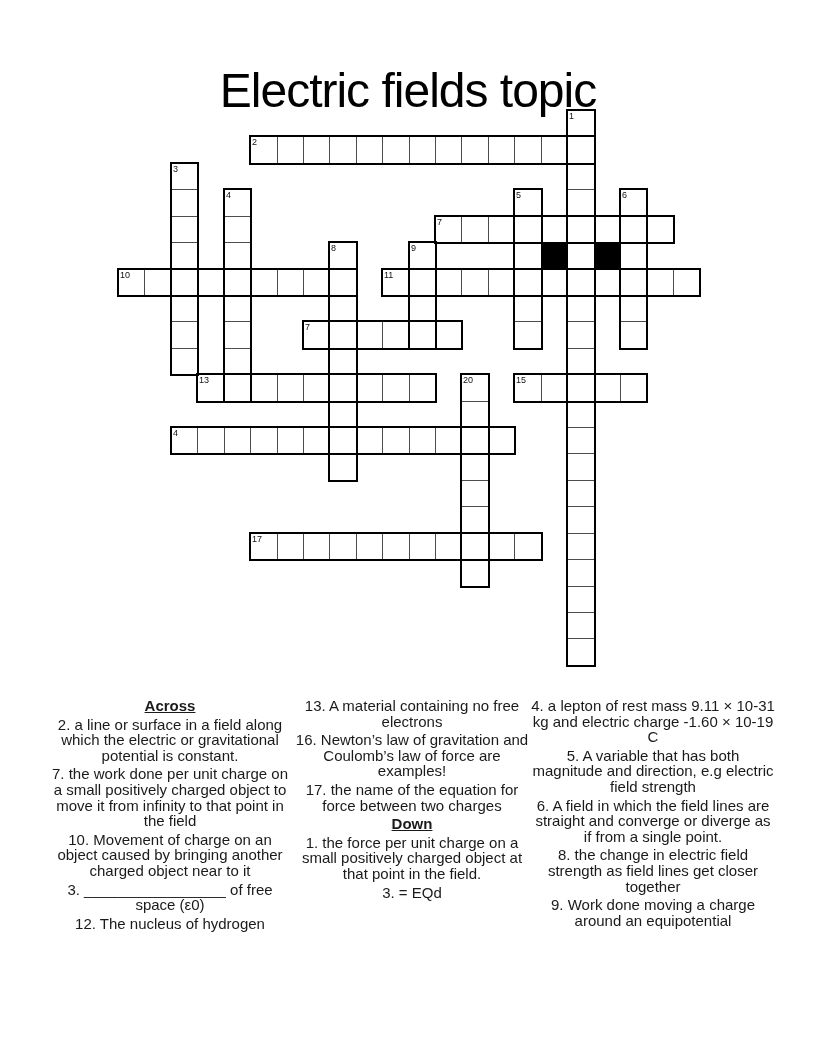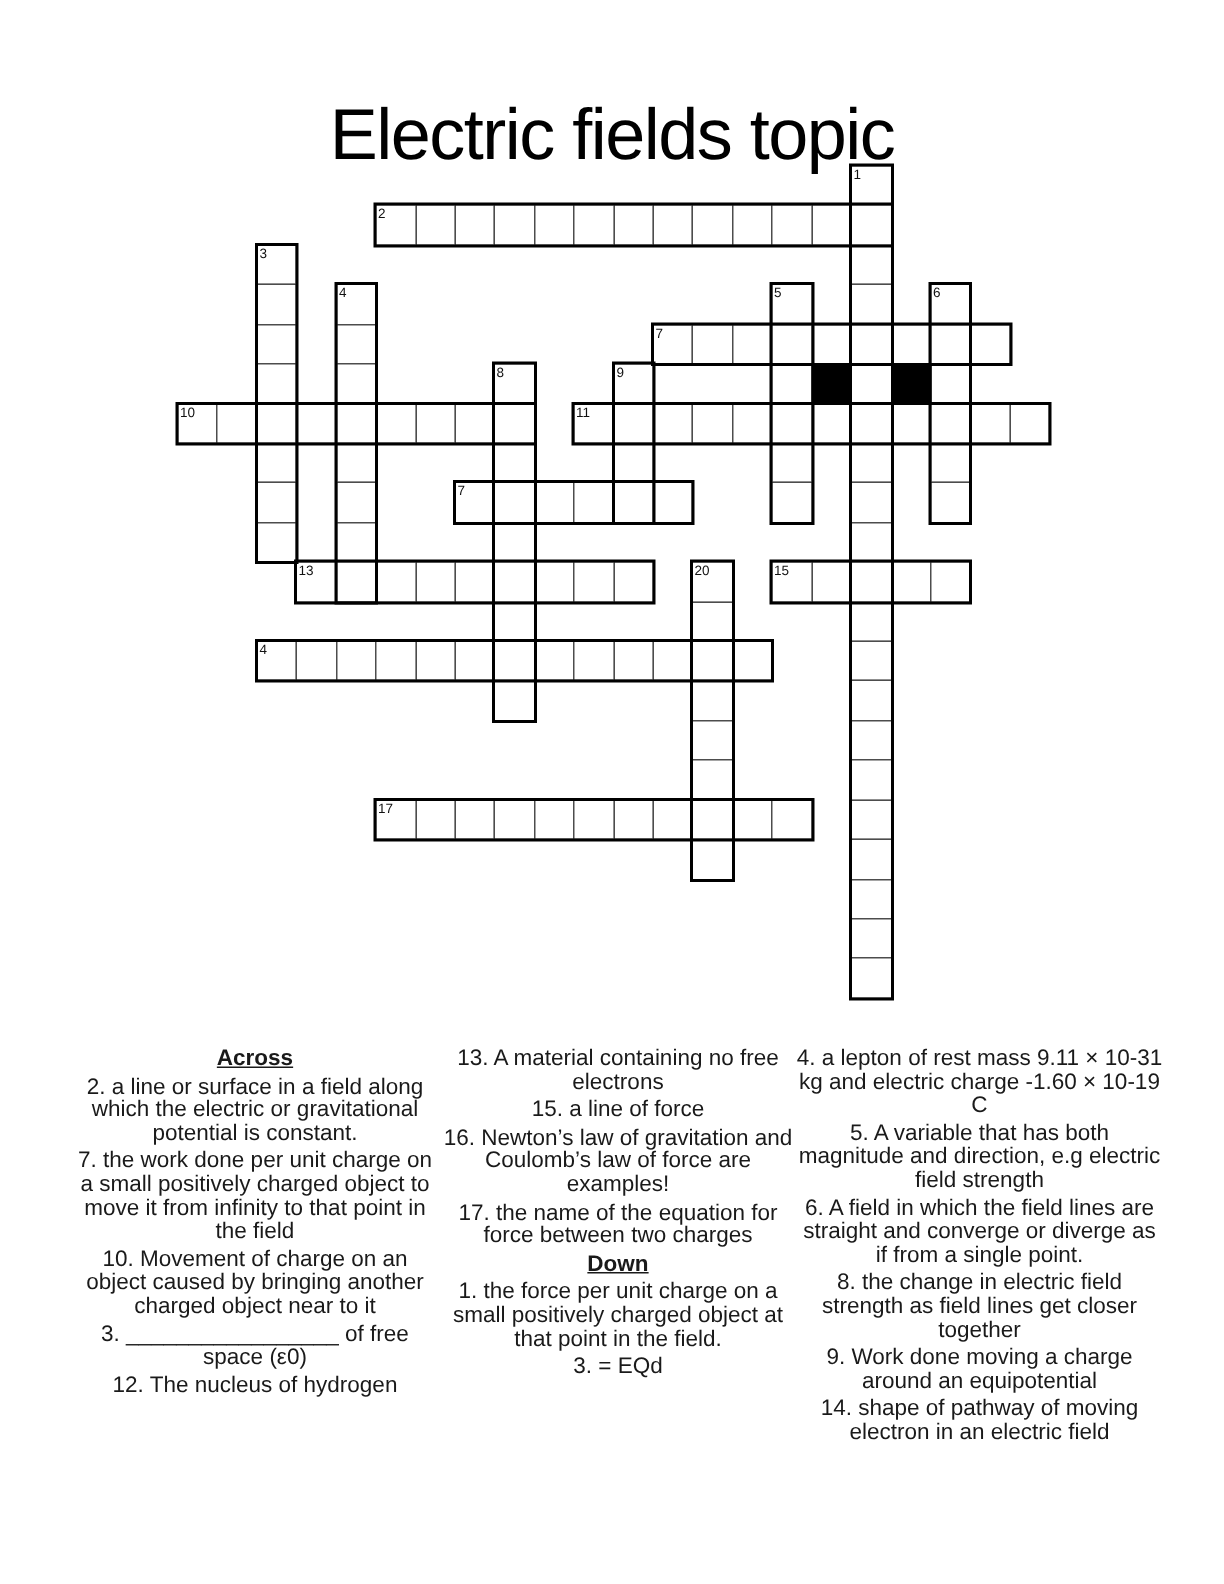--- a/index.html
+++ b/index.html
@@ -237,28 +237,26 @@
   <div id="col1" class="cluecol">
       <p class="hdr">Across</p>
       <p><b>2.</b> a line or surface in a field along which the electric or gravitational potential is constant.</p>
       <p><b>7.</b> the work done per unit charge on a small positively charged object to move it from infinity to that point in the field</p>
       <p><b>10.</b> Movement of charge on an object caused by bringing another charged object near to it</p>
       <p><b>3.</b> _________________ of free space (ε0)</p>
       <p><b>12.</b> The nucleus of hydrogen</p>
     </div>
   <div id="col2" class="cluecol">
       <p><b>13.</b> A material containing no free electrons</p>
-      <p><b>15.</b> a line of force</p>
       <p><b>16.</b> Newton’s law of gravitation and Coulomb’s law of force are examples!</p>
       <p><b>17.</b> the name of the equation for force between two charges</p>
       <p class="hdr">Down</p>
       <p><b>1.</b> the force per unit charge on a small positively charged object at that point in the field.</p>
       <p><b>3.</b> = EQd</p>
     </div>
   <div id="col3" class="cluecol">
       <p><b>4.</b> a lepton of rest mass 9.11 × 10-31 kg and electric charge -1.60 × 10-19 C</p>
       <p><b>5.</b> A variable that has both magnitude and direction, e.g electric field strength</p>
       <p><b>6.</b> A field in which the field lines are straight and converge or diverge as if from a single point.</p>
       <p><b>8.</b> the change in electric field strength as field lines get closer together</p>
       <p><b>9.</b> Work done moving a charge around an equipotential</p>
-      <p><b>14.</b> shape of pathway of moving electron in an electric field</p>
     </div>
 </div>
 
 </body></html>

